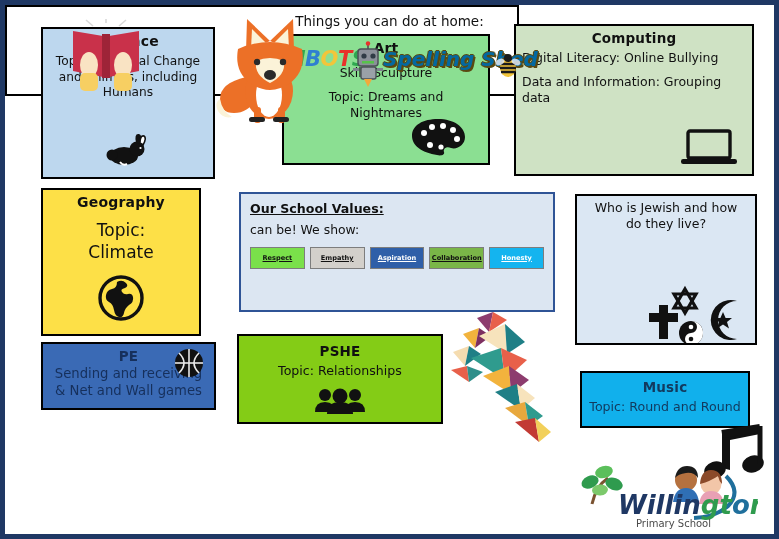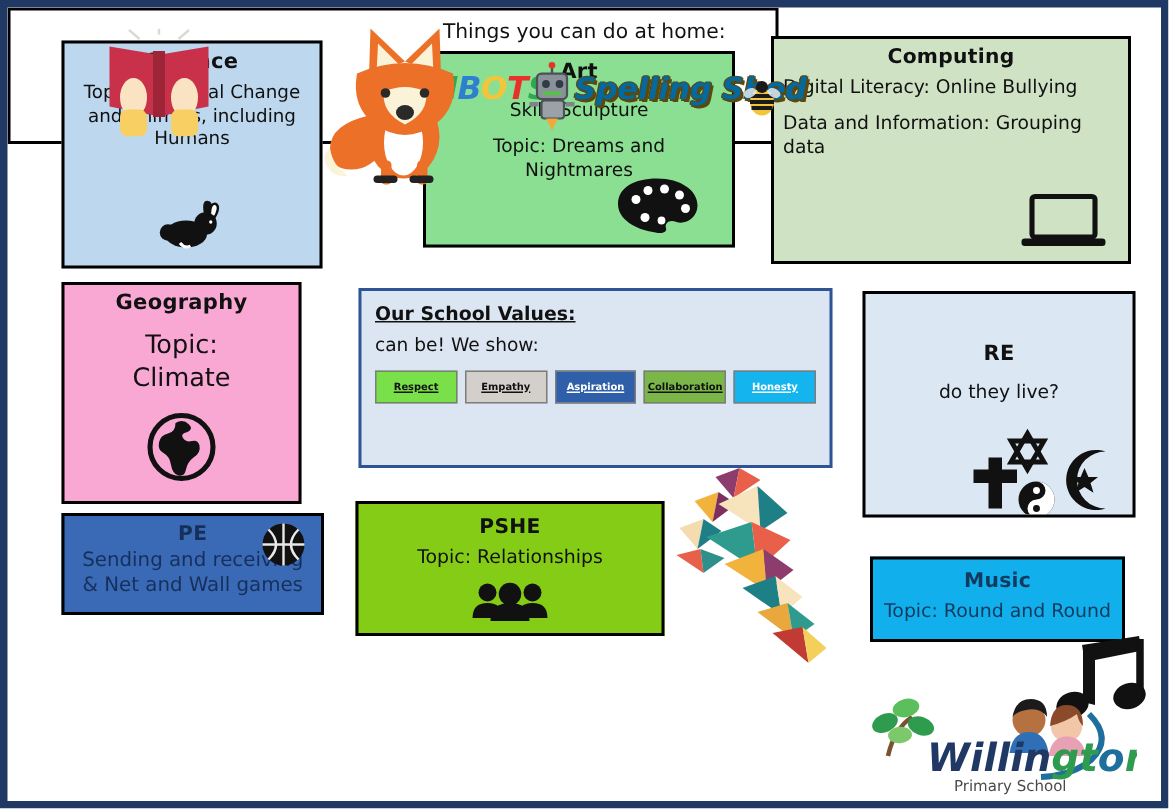--- a/index.html
+++ b/index.html
@@ -244,21 +244,21 @@
     <div class="line">Data and Information: Grouping</div>
     <div class="line">data</div>
     <div class="card-icon" id="icon-laptop">
       <svg class="icon-svg" width="58" height="40" viewBox="0 0 58 40">
         <rect x="8" y="3" width="42" height="27" rx="2" fill="none" stroke="#111" stroke-width="3.4"></rect>
         <rect x="1" y="31" width="56" height="5" rx="2.2" fill="#111"></rect>
       </svg>
     </div>
   </div>
 
-  <div class="card" id="card-geography" style="background: #f9a8d4;">
+  <div class="card" id="card-geography" style="background: #fde047;">
     <div class="title">Geography</div>
     <div class="line">Topic:</div>
     <div class="line">Climate</div>
     <div class="card-icon" id="icon-globe">
       <svg class="icon-svg" width="48" height="48" viewBox="0 0 48 48">
         <circle cx="24" cy="24" r="21" fill="none" stroke="#111" stroke-width="3.4"></circle>
         <path d="M20 8 q5 -3 9 1 q3 3 -1 5 q-5 1 -3 4 q2 3 6 2 q4 -1 5 3 q1 5 -4 8 q-4 3 -5 8 q-1 5 -5 4 q-4 -1 -5 -7 q-1 -6 -5 -8 q-4 -2 -3 -7 q1 -5 6 -6 q5 -1 5 -7 Z" fill="#111"></path>
       </svg>
     </div>
   </div>
@@ -281,21 +281,21 @@
       <div class="value-badge" style="background: rgb(122, 182, 72); color: rgb(17, 17, 17);">
         <span style="color: rgb(17, 17, 17);">Collaboration</span>
       </div>
       <div class="value-badge" style="background: rgb(20, 180, 239); color: rgb(255, 255, 255);">
         <span style="color: rgb(255, 255, 255);">Honesty</span>
       </div>
     </div>
   </div>
 
   <div class="card" id="card-re" style="background: rgb(219, 231, 243);">
-    <div class="title">RE</div>
+    <div class="line">Who is Jewish and how</div>
     <div class="line">do they live?</div>
     <div class="card-icon" id="icon-faiths">
       <svg class="icon-svg" width="108" height="58" viewBox="0 0 108 58">
 
         <g fill="none" stroke="#111" stroke-width="3.2">
           <polygon points="44,4 55,23 33,23"></polygon>
           <polygon points="44,28 33,9 55,9"></polygon>
         </g>
 
         <rect x="18" y="20" width="9" height="34" fill="#111"></rect>

